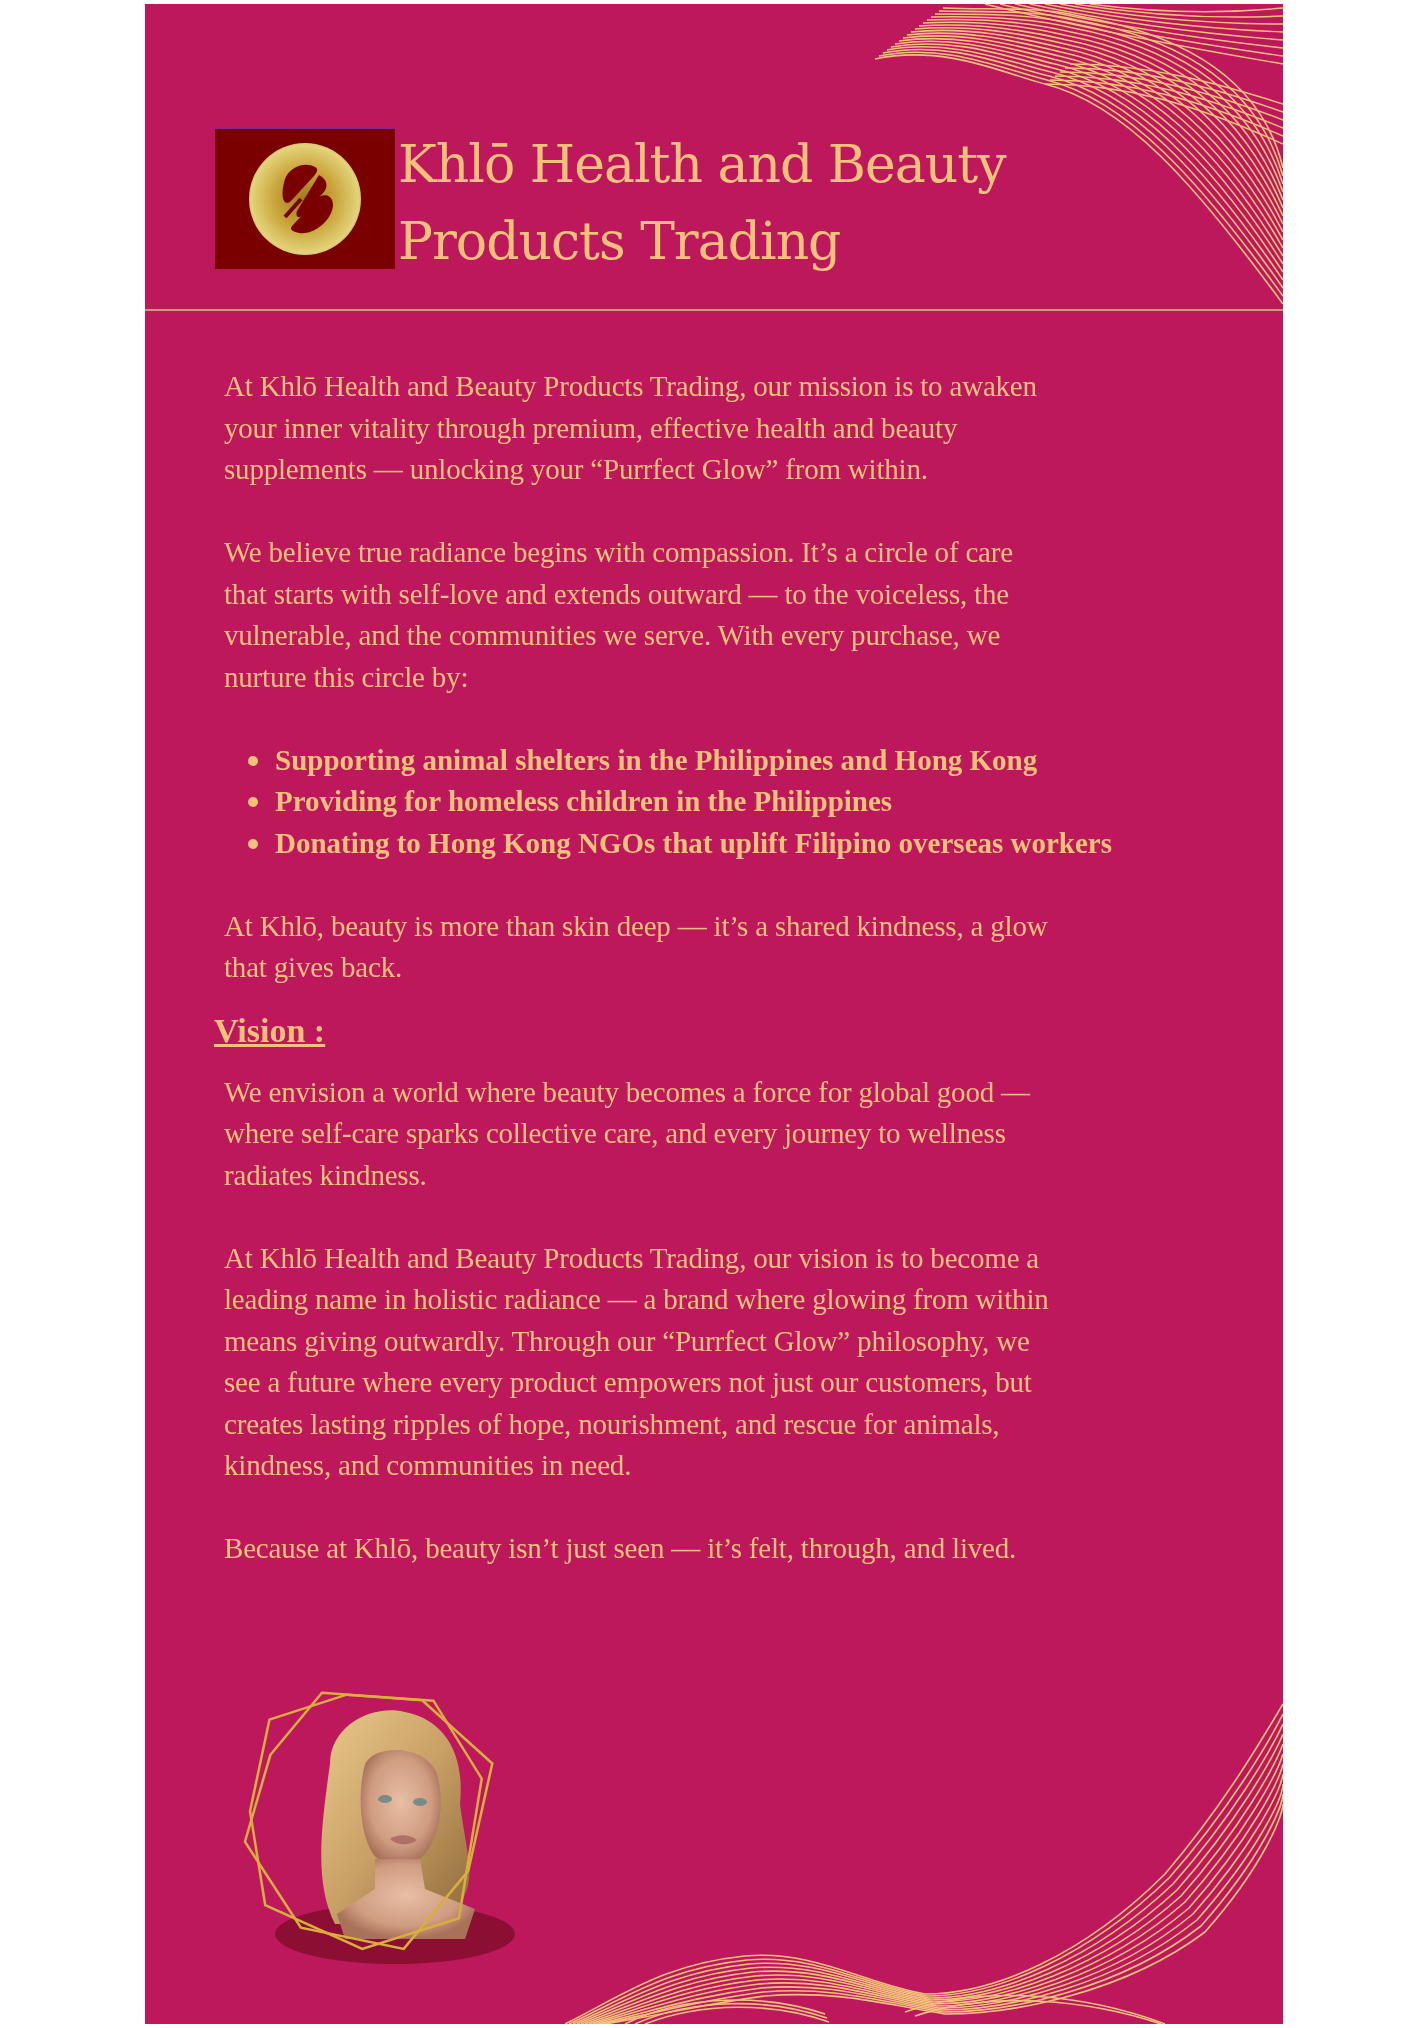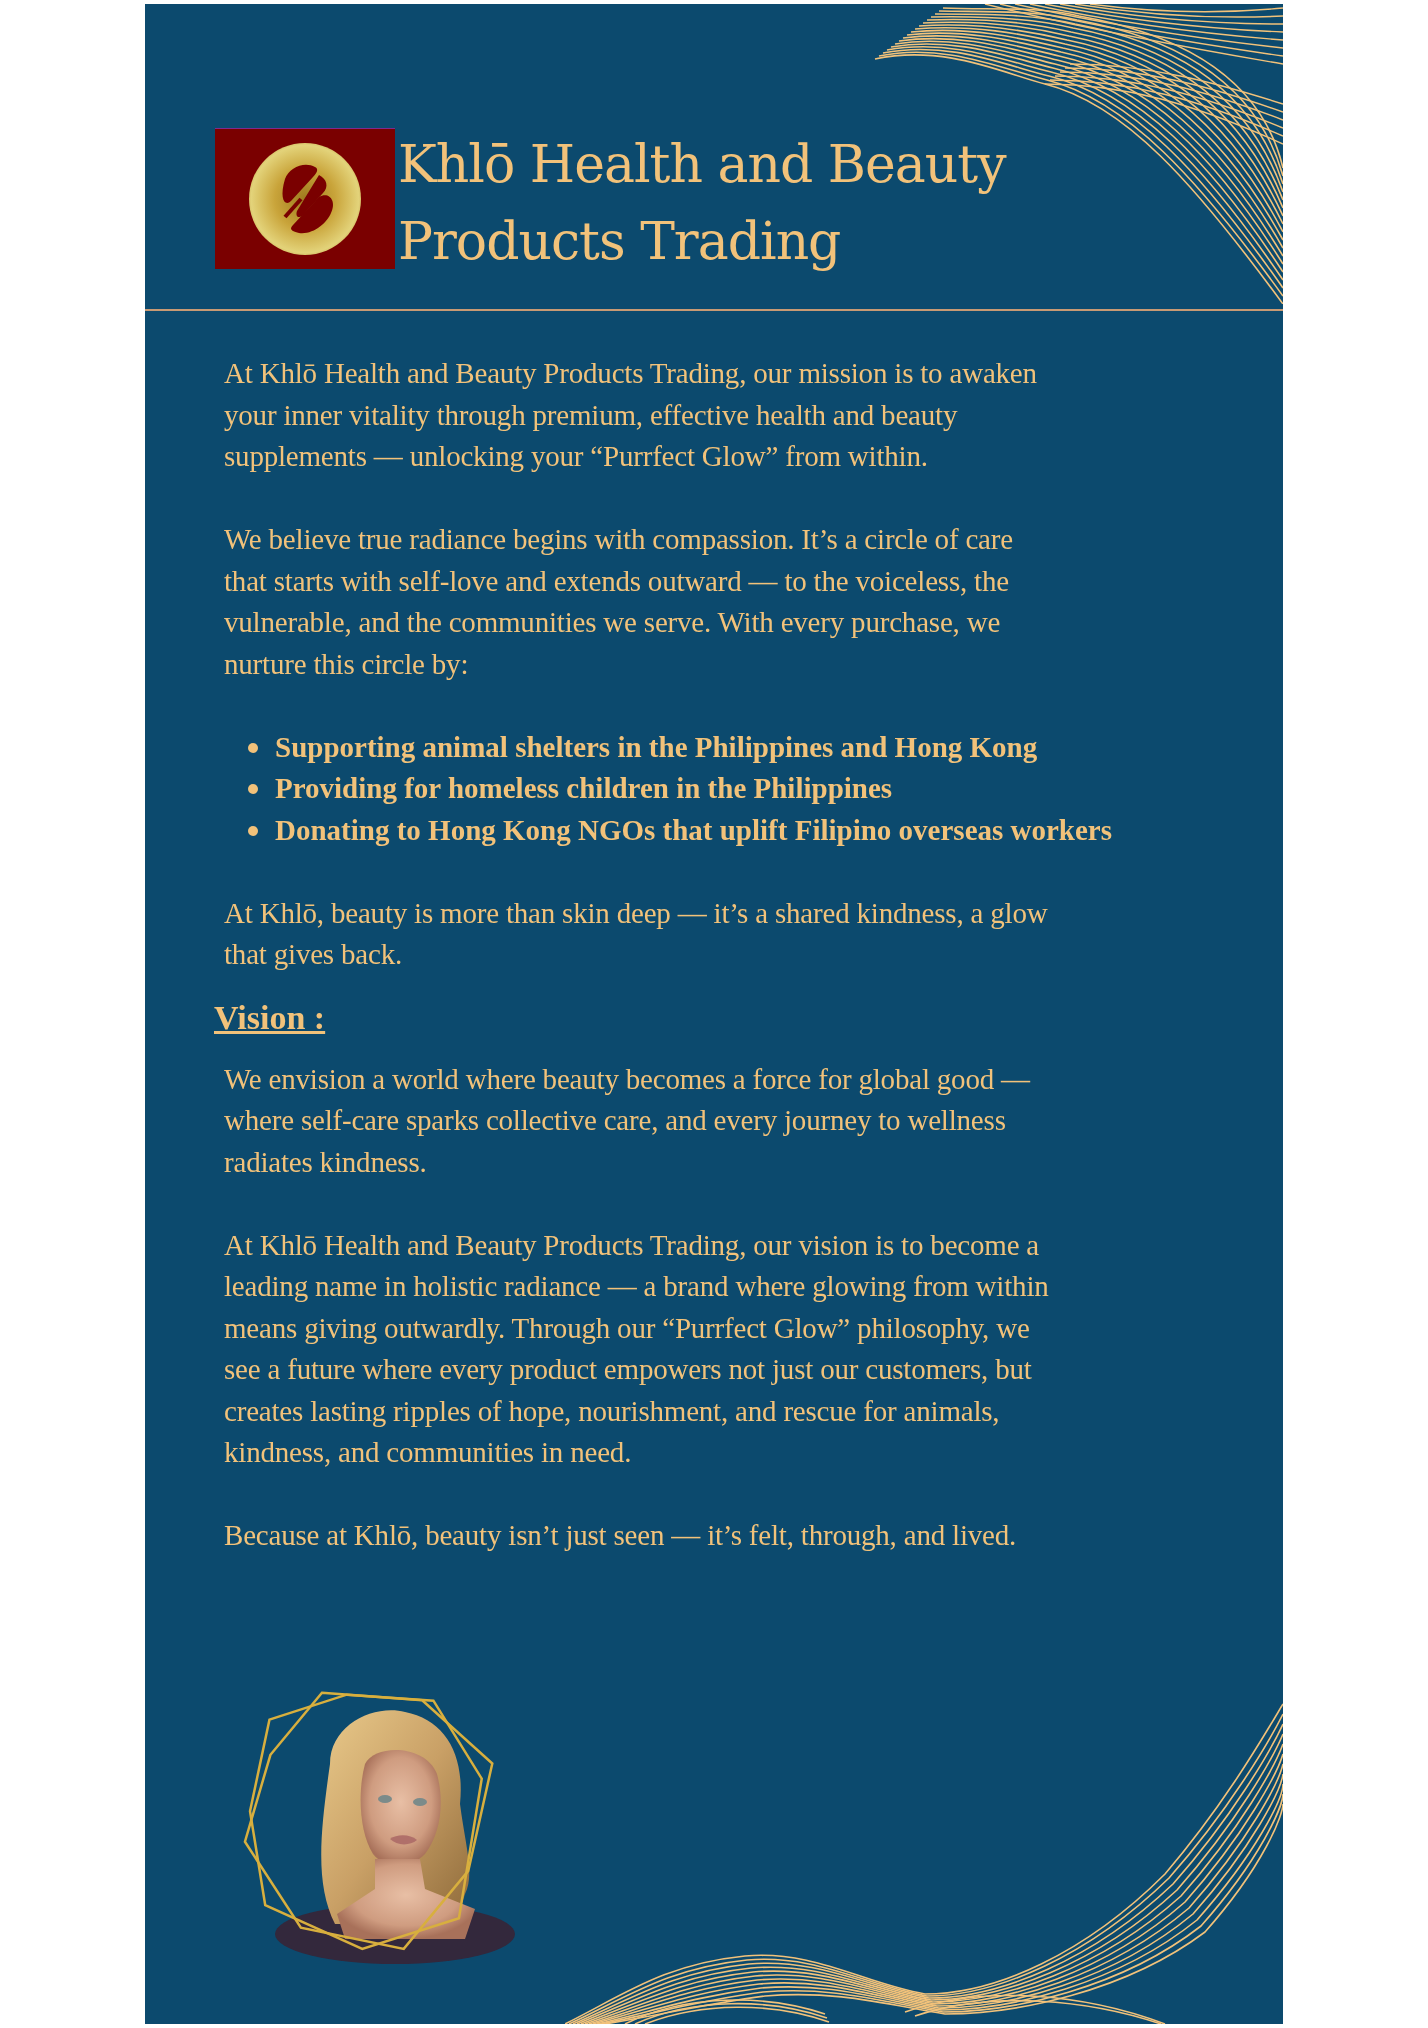--- a/index.html
+++ b/index.html
@@ -1,19 +1,19 @@
 <!DOCTYPE html>
 <html><head>
 <meta charset="utf-8">
 <style>
   html, body { margin: 0; padding: 0; background: #ffffff; }
   body { width: 1428px; height: 2028px; position: relative; overflow: hidden; }
   .page {
     position: absolute; left: 145px; top: 4px; width: 1138px; height: 2020px;
-    background: #0c4a6e; overflow: hidden;
+    background: #be185d; overflow: hidden;
   }
   .deco { position: absolute; }
   .logo-box {
     position: absolute; left: 70px; top: 124px; width: 180px; height: 140px;
     background: #7A0000; border-top: 1px solid #7E2A8E;
   }
   .logo-box svg { position: absolute; left: 32px; top: 10px; }
   .title {
     position: absolute; left: 253px; top: 122px; margin: 0;
     font-family: "DejaVu Serif", serif; font-weight: normal;
@@ -110,21 +110,21 @@
 
   <h1 class="title">
     <span>Khlō Health and Beauty</span>
     <span>Products Trading</span>
   </h1>
 
   <div class="divider"></div>
 
   <div class="content">
 
-    <p class="para" style="margin-top:19px;">
+    <p class="para" style="margin-top:32px;">
       <span>At Khlō Health and Beauty Products Trading, our mission is to awaken</span>
       <span>your inner vitality through premium, effective health and beauty</span>
       <span>supplements — unlocking your “Purrfect Glow” from within.</span>
     </p>
 
     <p class="para" style="margin-top:41.5px;">
       <span>We believe true radiance begins with compassion. It’s a circle of care</span>
       <span>that starts with self-love and extends outward — to the voiceless, the</span>
       <span>vulnerable, and the communities we serve. With every purchase, we</span>
       <span>nurture this circle by:</span>

